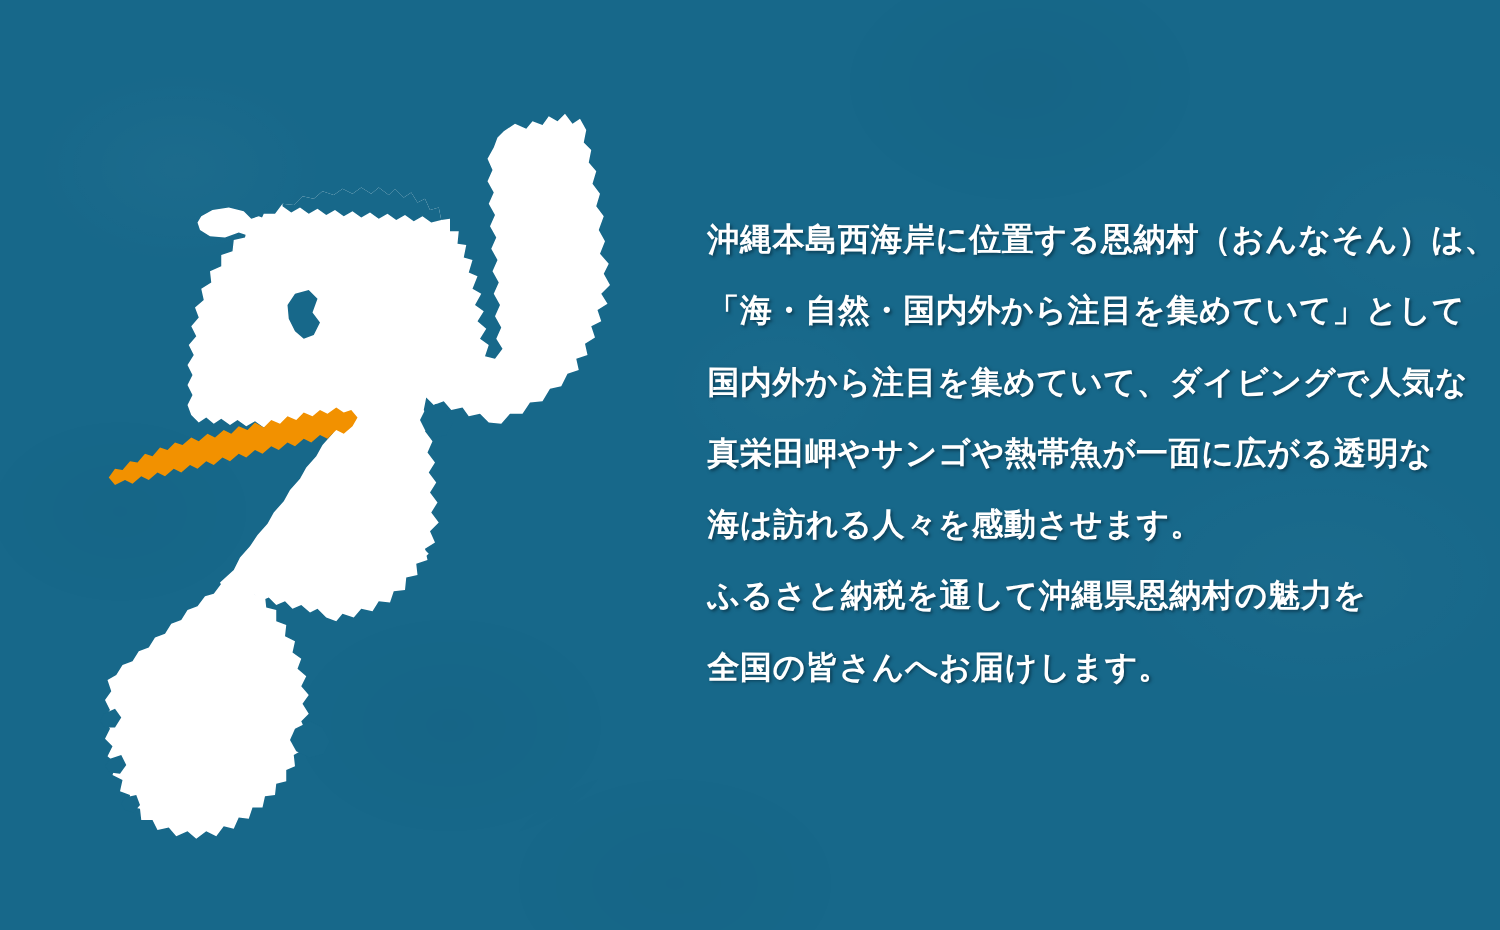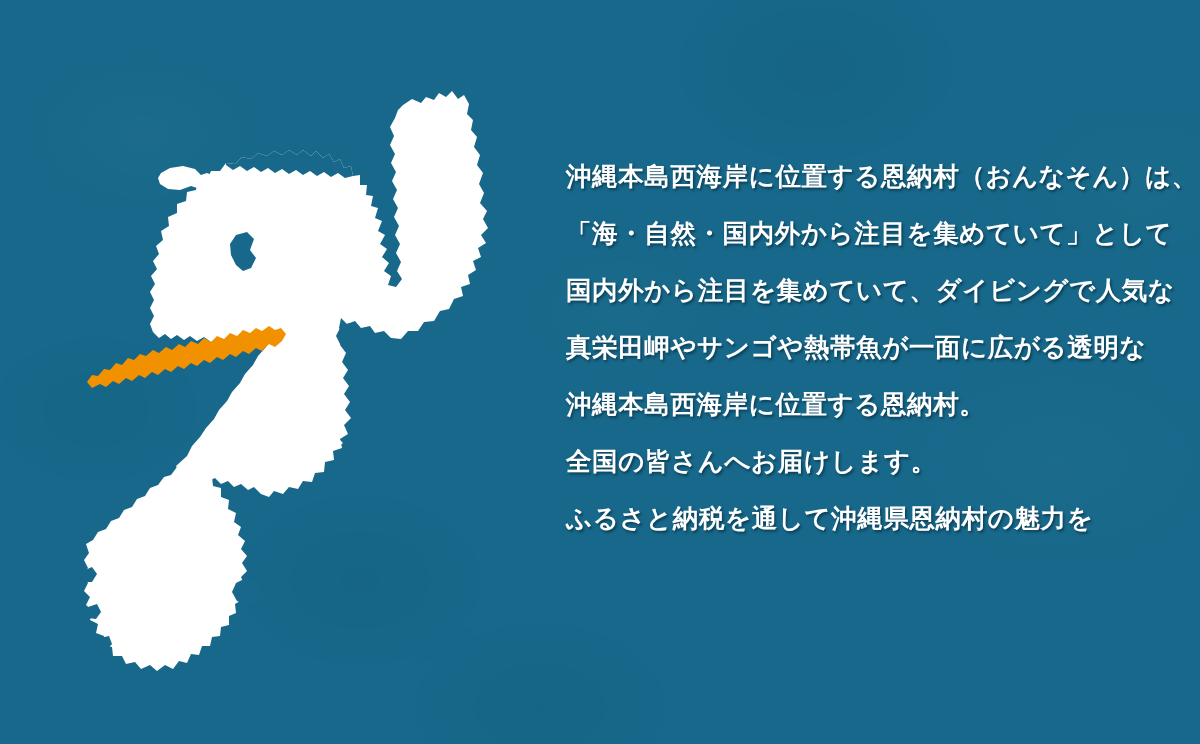--- a/index.html
+++ b/index.html
@@ -50,21 +50,21 @@
   #map-svg {
     display: block;
     width: 100%;
     height: 100%;
   }
 
   
   #description {
     position: absolute;
     left: 566px;
-    top: 148px;
+    top: 164px;
     width: 600px;
   }
   .desc-line {
     color: #ffffff;
     font-family: "DejaVu Serif", "Liberation Serif", serif;
     font-weight: bold;
     font-size: 25.5px;
     line-height: 57px;
     letter-spacing: 0.6px;
     white-space: nowrap;
@@ -200,21 +200,21 @@
                L197,516 L192,507 Z"></path>
     </svg>
   </div>
 
   <div id="description">
 
     <div class="desc-line">沖縄本島西海岸に位置する恩納村（おんなそん）は、</div>
     <div class="desc-line">「海・自然・国内外から注目を集めていて」として</div>
     <div class="desc-line">国内外から注目を集めていて、ダイビングで人気な</div>
     <div class="desc-line">真栄田岬やサンゴや熱帯魚が一面に広がる透明な</div>
-    <div class="desc-line">沖縄本島西海岸に位置する恩納村。</div>
+    <div class="desc-line">海は訪れる人々を感動させます。</div>
 
     <div class="para-gap"></div>
 
+    <div class="desc-line">ふるさと納税を通して沖縄県恩納村の魅力を</div>
     <div class="desc-line">全国の皆さんへお届けします。</div>
-    <div class="desc-line">ふるさと納税を通して沖縄県恩納村の魅力を</div>
   </div>
 
 </div>
 
 </body></html>

